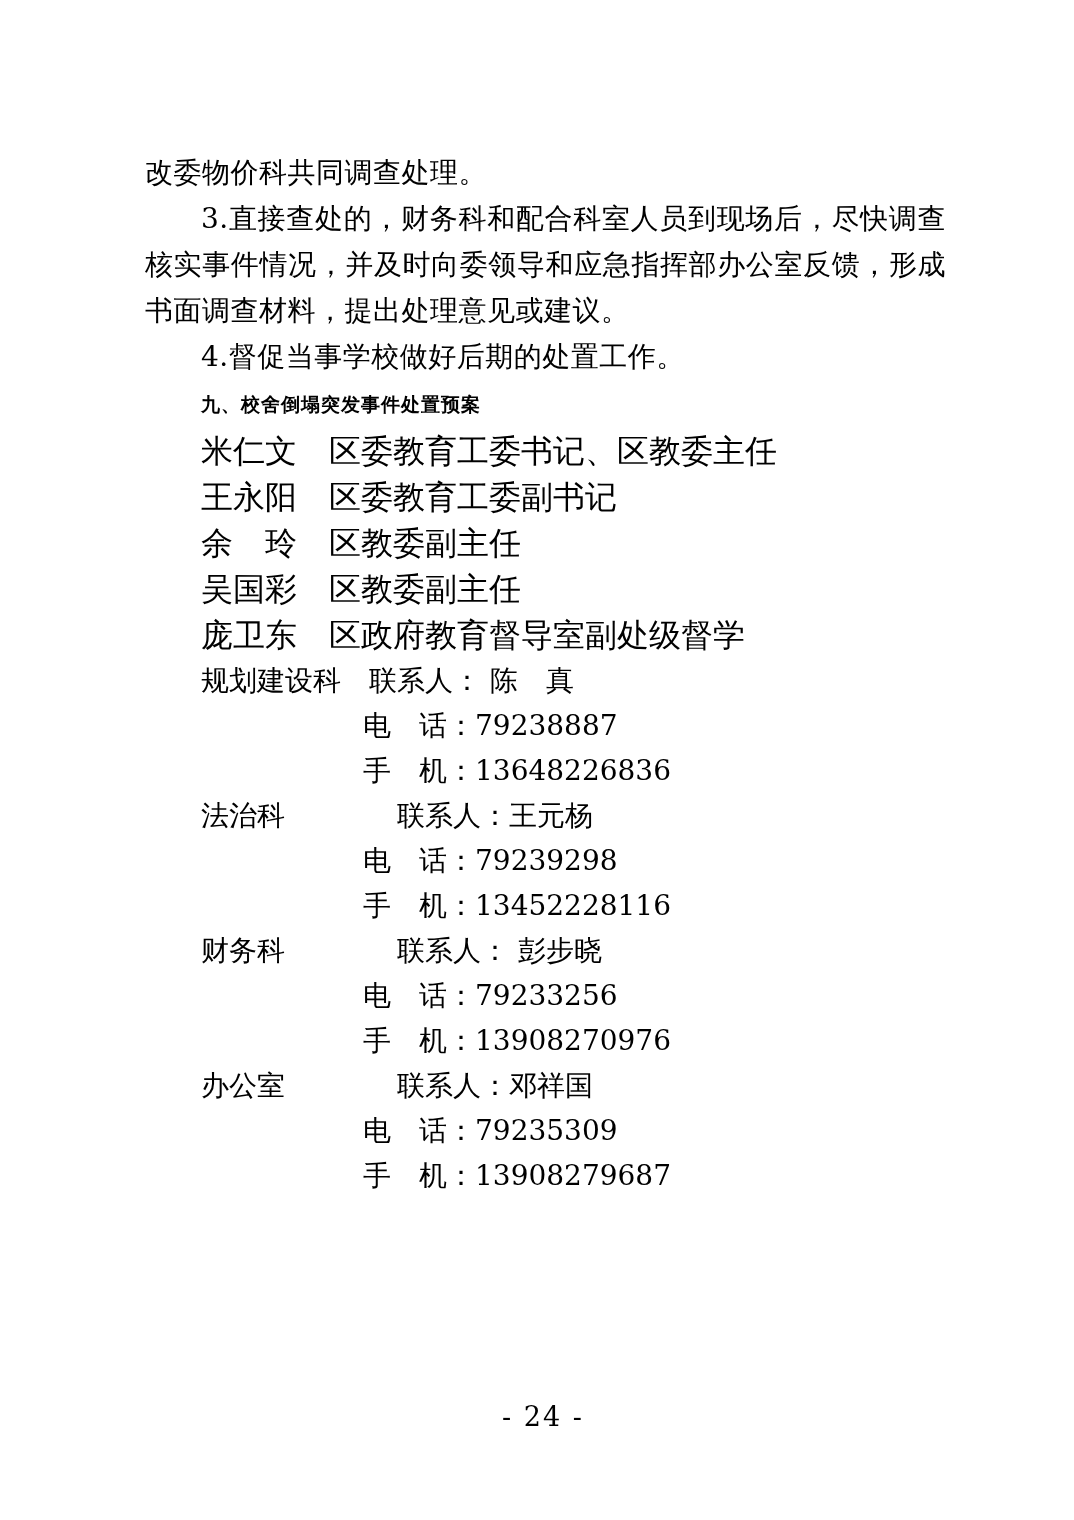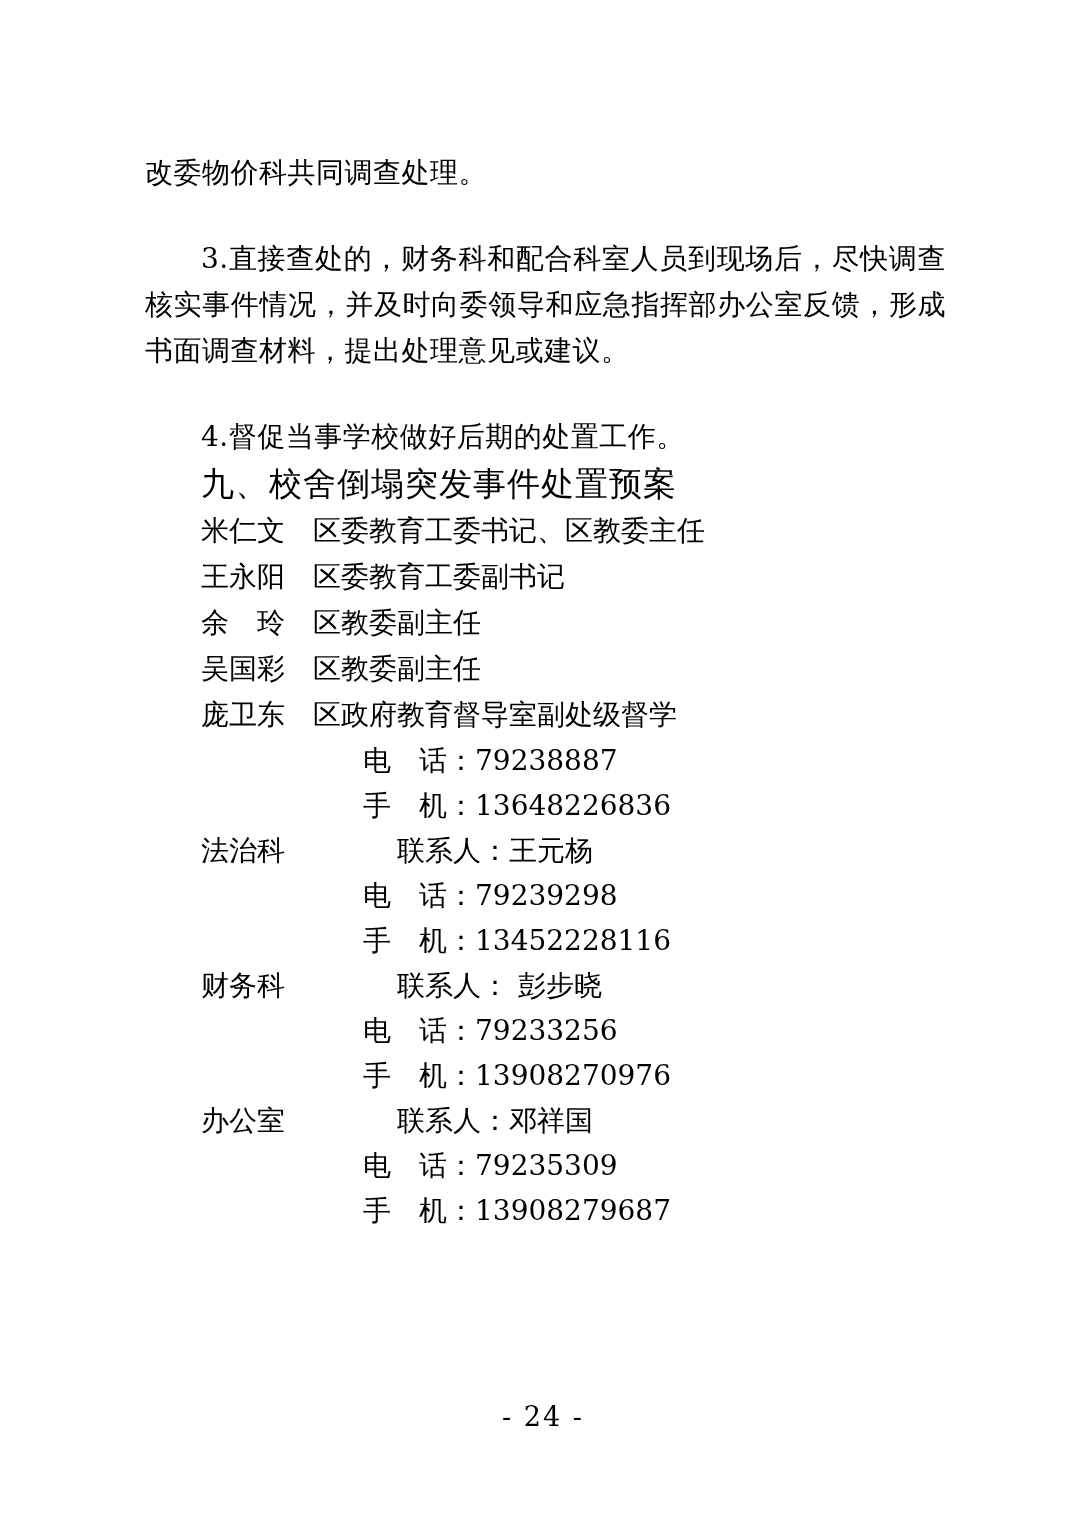--- a/index.html
+++ b/index.html
@@ -31,42 +31,41 @@
     white-space: pre;
     font-weight: 400;
   }
   .para {
     font-size: 28px;
     line-height: 46px;
     letter-spacing: 0.5px;
     text-align: justify;
     text-justify: inter-character;
     font-weight: 400;
-    margin-top: 40px;
   }
   .indent {
     text-indent: 56px;
   }
   .heading {
-    font-size: 33px;
+    font-size: 19px;
     line-height: 48px;
-    font-weight: 400;
+    font-weight: 700;
     letter-spacing: 1px;
     text-indent: 56px;
     font-family: "DejaVu Serif", "Liberation Serif", serif;
   }
   .subheading {
     font-size: 28px;
     line-height: 46px;
     font-weight: 700;
     letter-spacing: 0.5px;
     text-indent: 56px;
   }
   .name-row {
-    font-size: 28px;
+    font-size: 32px;
     line-height: 46px;
     white-space: pre;
     padding-left: 56px;
   }
   .contact-row {
     font-size: 28px;
     line-height: 45px;
     white-space: pre;
     padding-left: 56px;
   }
@@ -109,20 +108,21 @@
 
   <div class="name-row"><span>余　玲</span><span>　</span><span>区教委副主任</span></div>
 
 
   <div class="name-row"><span>吴国彩</span><span>　</span><span>区教委副主任</span></div>
 
 
   <div class="name-row"><span>庞卫东</span><span>　</span><span>区政府教育督导室副处级督学</span></div>
 
 
+  <div class="contact-row"><span class="dept">规划建设科</span><span>　</span><span>联系人：</span><span> 陈　真</span></div>
   <div class="contact-sub"><span>电　话：</span><span class="num">79238887</span></div>
   <div class="contact-sub"><span>手　机：</span><span class="num">13648226836</span></div>
 
   <div class="contact-row"><span class="dept">法治科</span><span>　　　　</span><span>联系人：</span><span>王元杨</span></div>
   <div class="contact-sub"><span>电　话：</span><span class="num">79239298</span></div>
   <div class="contact-sub"><span>手　机：</span><span class="num">13452228116</span></div>
 
   <div class="contact-row"><span class="dept">财务科</span><span>　　　　</span><span>联系人：</span><span> 彭步晓</span></div>
   <div class="contact-sub"><span>电　话：</span><span class="num">79233256</span></div>
   <div class="contact-sub"><span>手　机：</span><span class="num">13908270976</span></div>

